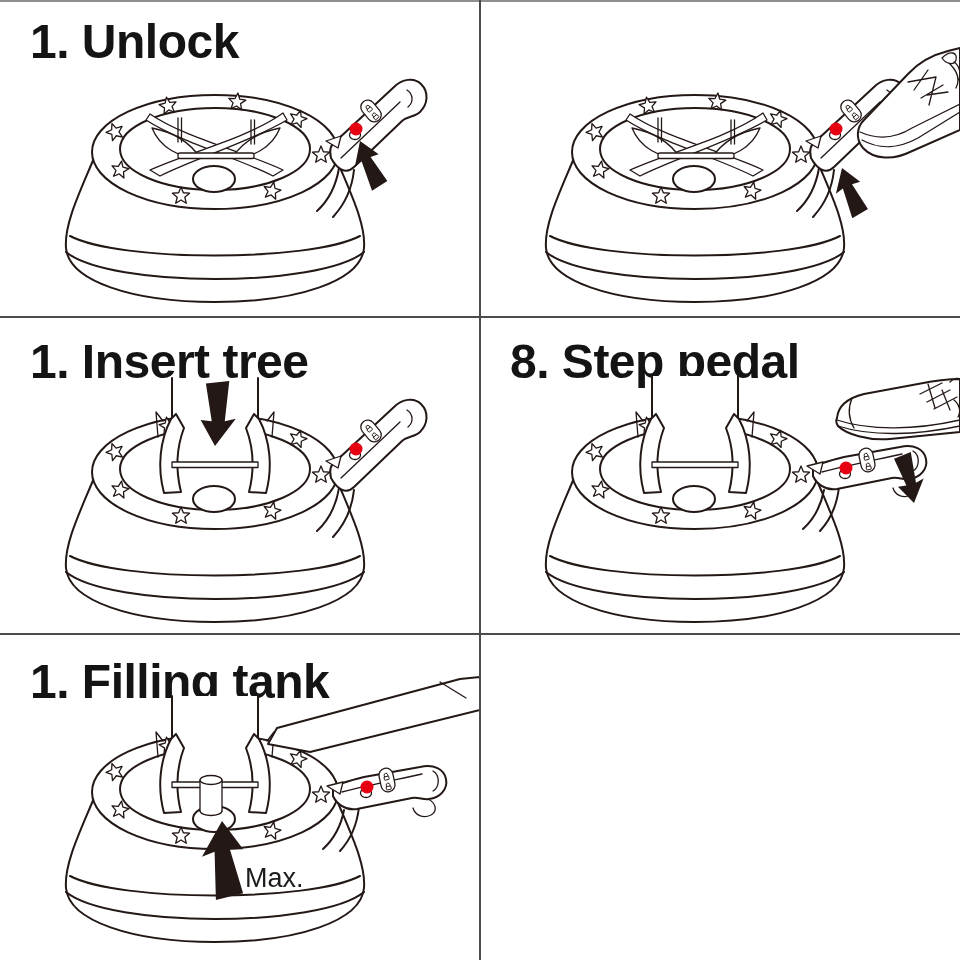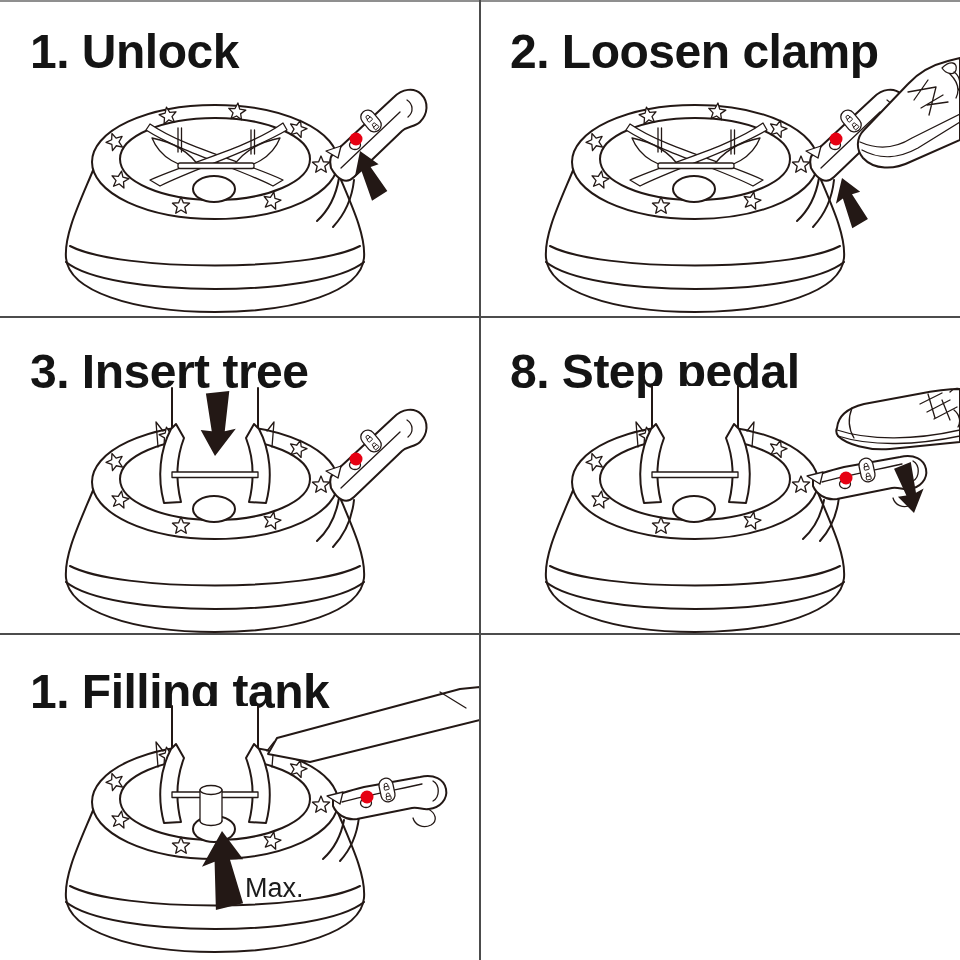--- a/index.html
+++ b/index.html
@@ -1,21 +1,21 @@
 <!DOCTYPE html>
 <html style="--ink: #231815; --accent: #e60012; --divider: #4c4c4c; --top_edge: #8f8f8f;"><head>
 <meta charset="utf-8">
 <style>
   html,body{margin:0;padding:0;background:#fff;}
   #sheet{
     position:relative;width:960px;height:960px;background:#fff;
     font-family:"Liberation Sans", sans-serif;overflow:hidden;
   }
   .grid{position:absolute;inset:0;display:grid;grid-template-columns:480px 480px;grid-template-rows:320px 320px 320px;}
-  .panel{position:relative;width:480px;height:320px;overflow:hidden;margin-top:10px;}
+  .panel{position:relative;width:480px;height:320px;overflow:hidden;}
   .step-title{
     position:absolute;left:30px;top:14px;margin:0;
     font-size:48px;font-weight:700;color:#141414;letter-spacing:-0.5px;white-space:nowrap;
   }
   .art{position:absolute;left:0;top:0;width:480px;height:320px;display:block;}
   .divider{position:absolute;background:var(--divider,#4c4c4c);}
   #div-v{left:479px;top:0;width:2px;height:960px;}
   #div-h1{left:0;top:316px;width:960px;height:2px;}
   #div-h2{left:0;top:633px;width:960px;height:2px;}
   #div-top{left:0;top:0;width:960px;height:2px;background:var(--top_edge,#8f8f8f);}
@@ -129,21 +129,20 @@
         <use href="#stand"></use>
         <use href="#clawsX"></use>
         <use href="#pedalUp"></use>
         <g transform="translate(360,141) rotate(-26)">
             <use href="#arrow"></use>
           </g>
       </svg>
     </section>
 
     <section class="panel">
-      <h2 class="step-title">2. Loosen clamp</h2>
       <svg class="art" viewBox="0 0 480 320">
         <use href="#stand"></use>
         <use href="#clawsX"></use>
         <use href="#pedalUp"></use>
         <g>
           <path class="fw" d="M383,148 C376,140 376,128 384,120 L428,74 C438,63 452,55 468,51 L480,48 L480,130 L430,152 C414,160 394,160 383,148 Z"></path>
           <path class="ln13" d="M380,132 C398,140 416,138 432,128 L480,104"></path>
           <path class="ln13" d="M382,140 C400,150 420,148 438,138 L480,112"></path>
           <g class="ln13">
             <path d="M428,82 L456,77 M434,90 L448,70 M441,98 L463,85 M449,105 L456,77 M447,95 L468,92"></path>
@@ -151,21 +150,21 @@
             <path d="M470,64 C478,72 480,80 476,88 M474,62 C480,66 481,74 479,80"></path>
           </g>
         </g>
         <g transform="translate(362,168) rotate(-24)">
             <use href="#arrow"></use>
           </g>
       </svg>
     </section>
 
     <section class="panel">
-      <h2 class="step-title">3. Insert tree</h2>
+      <h2 class="step-title">1. Insert tree</h2>
       <svg class="art" viewBox="0 0 480 320">
         <use href="#stand"></use>
         <g>
           <rect x="173" y="58" width="84" height="92" fill="#ffffff"></rect>
           <path class="ln" d="M172,58 L172,149 M258,58 L258,149"></path>
         </g>
         <use href="#clawsUp"></use>
         <use href="#pedalUp"></use>
         <g transform="translate(215,126) rotate(180) scale(1.3)">
             <use href="#arrow"></use>

